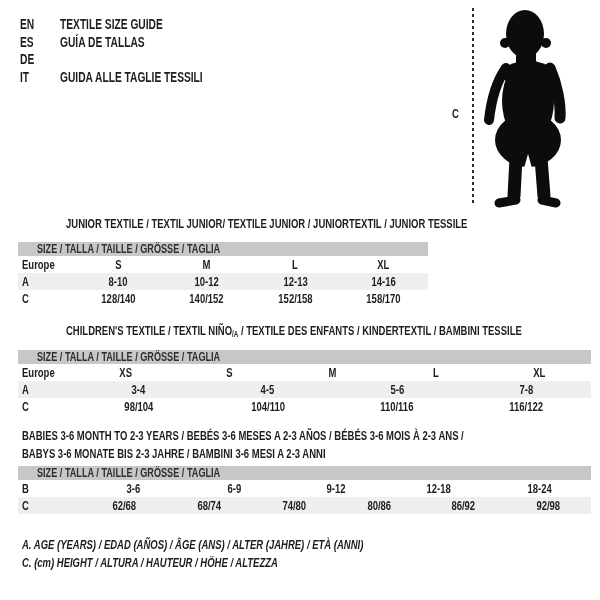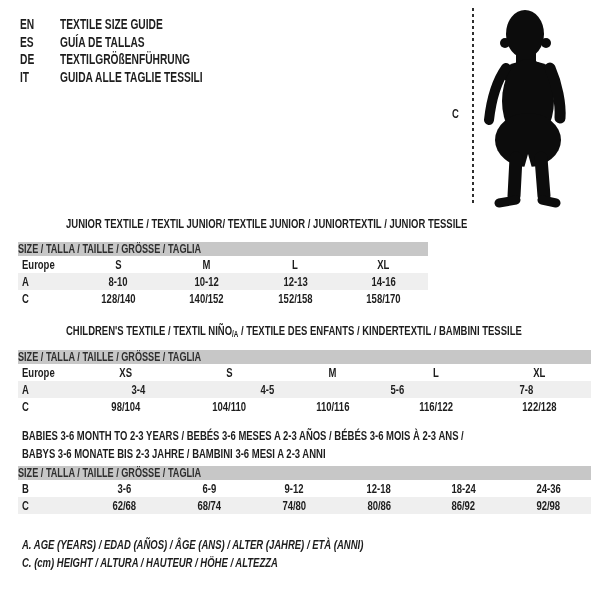--- a/index.html
+++ b/index.html
@@ -26,21 +26,21 @@
   .measure-label{left:452px;top:106px;font-size:13px;}
 
   
   .tbl-title{font-size:13px;line-height:14px;margin-left:44px;}
   .tbl-title-multi{font-size:13px;line-height:17.5px;}
   .footnotes{left:22px;top:536px;font-size:13px;line-height:17.6px;font-style:italic;}
 
   
   .grid{position:absolute;}
   .g-header{height:14px;line-height:14px;background:#c7c7c7;color:#2e2e2e;
-    font-size:12.5px;padding-left:0;}
+    font-size:12.5px;padding-left:19px;}
   .g-row{display:flex;height:17px;line-height:17px;font-size:13px;text-decoration:underline;}
   .g-row.shaded{background:#efefef;}
   .g-label{flex:0 0 52px;padding-left:4px;text-align:left;}
   .g-label.wide{flex:0 0 60px;}
   .g-cell{flex:1 1 0;text-align:center;}
 </style>
 </head>
 <body>
 
 <div>
@@ -49,21 +49,20 @@
     <div class="lang-row">
       <span class="lang-code"><span class="cx">EN</span></span>
       <span><span class="cx">TEXTILE SIZE GUIDE</span></span>
     </div>
     <div class="lang-row">
       <span class="lang-code"><span class="cx">ES</span></span>
       <span><span class="cx">GUÍA DE TALLAS</span></span>
     </div>
     <div class="lang-row">
       <span class="lang-code"><span class="cx">DE</span></span>
-      <span><span class="cx">TEXTILGRÖßENFÜHRUNG</span></span>
     </div>
     <div class="lang-row">
       <span class="lang-code"><span class="cx">IT</span></span>
       <span><span class="cx">GUIDA ALLE TAGLIE TESSILI</span></span>
     </div>
   </div>
 
   <div class="abs measure-line"></div>
   <div class="abs measure-label"><span class="cx">C</span></div>
   <svg class="abs" style="left:482px;top:6px;" width="96" height="202" viewBox="0 0 96 202" aria-hidden="true">
@@ -134,38 +133,36 @@
       <div class="g-cell"><span class="cx cxc">4-5</span></div>
       <div class="g-cell"><span class="cx cxc">5-6</span></div>
       <div class="g-cell"><span class="cx cxc">7-8</span></div>
     </div>
     <div class="g-row">
       <div class="g-label"><span class="cx">C</span></div>
       <div class="g-cell"><span class="cx cxc">98/104</span></div>
       <div class="g-cell"><span class="cx cxc">104/110</span></div>
       <div class="g-cell"><span class="cx cxc">110/116</span></div>
       <div class="g-cell"><span class="cx cxc">116/122</span></div>
-      <div class="g-cell"><span class="cx cxc">122/128</span></div>
     </div>
   </div>
 
   <div class="abs tbl-title-multi" style="left:22px;top:427px;">
     <div><span class="cx">BABIES 3-6 MONTH TO 2-3 YEARS / BEBÉS 3-6 MESES A 2-3 AÑOS / BÉBÉS 3-6 MOIS À 2-3 ANS /</span></div>
     <div><span class="cx">BABYS 3-6 MONATE BIS 2-3 JAHRE / BAMBINI 3-6 MESI A 2-3 ANNI</span></div>
   </div>
   <div class="grid" style="left:18px;top:466px;width:573px;">
     <div class="g-header"><span class="cx">SIZE / TALLA / TAILLE / GRÖSSE / TAGLIA</span></div>
     <div class="g-row">
       <div class="g-label wide"><span class="cx">B</span></div>
       <div class="g-cell"><span class="cx cxc">3-6</span></div>
       <div class="g-cell"><span class="cx cxc">6-9</span></div>
       <div class="g-cell"><span class="cx cxc">9-12</span></div>
       <div class="g-cell"><span class="cx cxc">12-18</span></div>
       <div class="g-cell"><span class="cx cxc">18-24</span></div>
-      <div class="g-cell"><span class="cx cxc">24-36</span></div>
     </div>
     <div class="g-row shaded">
       <div class="g-label wide"><span class="cx">C</span></div>
       <div class="g-cell"><span class="cx cxc">62/68</span></div>
       <div class="g-cell"><span class="cx cxc">68/74</span></div>
       <div class="g-cell"><span class="cx cxc">74/80</span></div>
       <div class="g-cell"><span class="cx cxc">80/86</span></div>
       <div class="g-cell"><span class="cx cxc">86/92</span></div>
       <div class="g-cell"><span class="cx cxc">92/98</span></div>
     </div>

